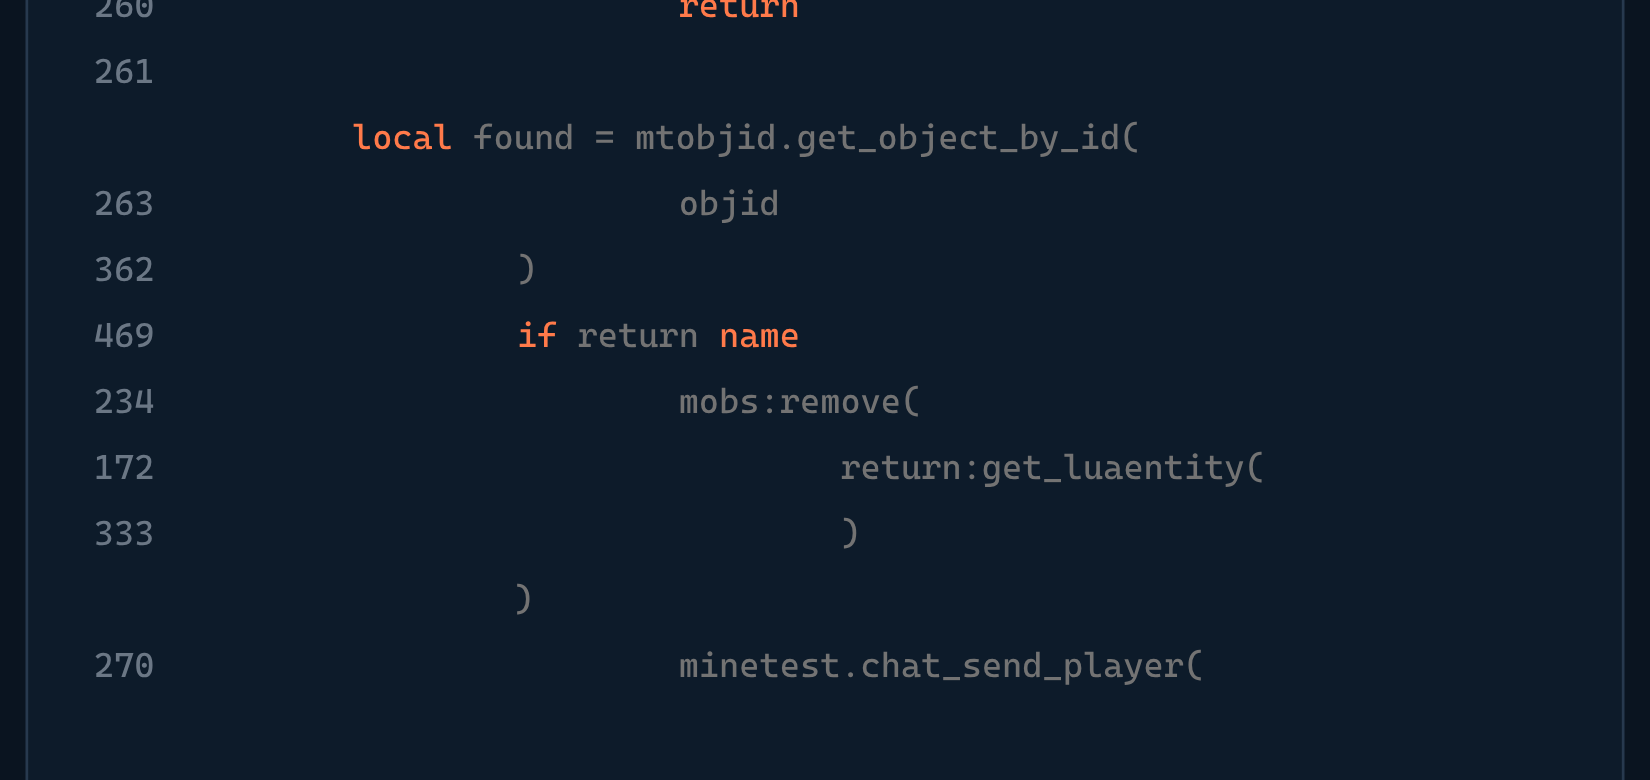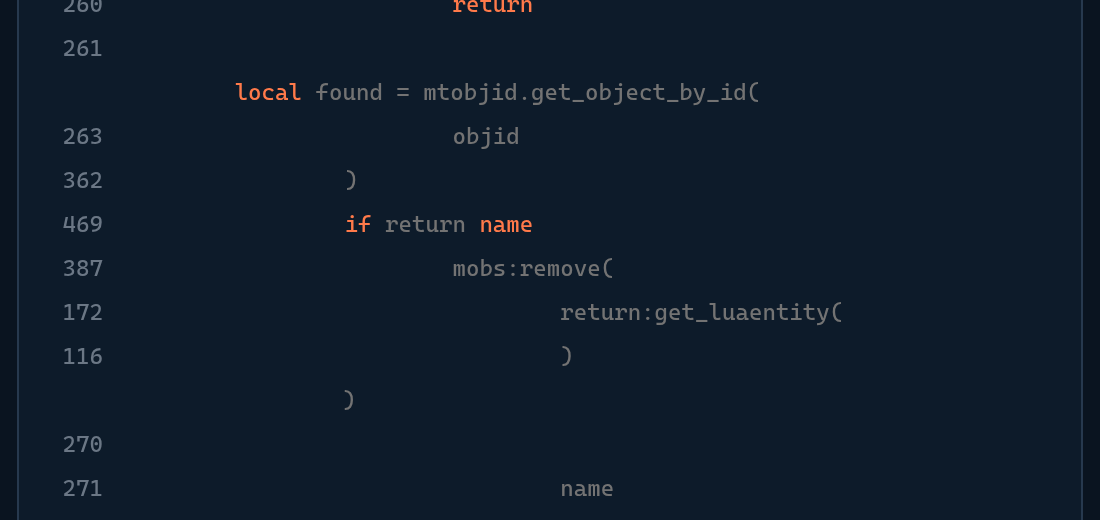--- a/index.html
+++ b/index.html
@@ -74,21 +74,20 @@
   <div class="frame-border-right"></div>
 
   <div class="code-area">
     <div class="code-lines" id="code-lines">
         <div class="line"><div class="gutter">260</div><div class="code"><span>                        </span><span class="tok-keyword">return</span></div></div>
         <div class="line"><div class="gutter">261</div></div>
         <div class="line"><div class="code"><span>                </span><span class="tok-keyword">local</span><span class="tok-default"> found = mtobjid.get_object_by_id(</span></div></div>
         <div class="line"><div class="gutter">263</div><div class="code"><span>                        </span><span class="tok-default">objid</span></div></div>
         <div class="line"><div class="gutter">362</div><div class="code"><span>                </span><span class="tok-default">)</span></div></div>
         <div class="line"><div class="gutter">469</div><div class="code"><span>                </span><span class="tok-keyword">if</span><span class="tok-default"> return </span><span class="tok-keyword">name</span></div></div>
-        <div class="line"><div class="gutter">387</div><div class="code"><span>                        </span><span class="tok-default">mobs:remove(</span></div></div>
+        <div class="line"><div class="gutter">234</div><div class="code"><span>                        </span><span class="tok-default">mobs:remove(</span></div></div>
         <div class="line"><div class="gutter">172</div><div class="code"><span>                                </span><span class="tok-default">return:get_luaentity(</span></div></div>
-        <div class="line"><div class="gutter">116</div><div class="code"><span>                                </span><span class="tok-default">)</span></div></div>
+        <div class="line"><div class="gutter">333</div><div class="code"><span>                                </span><span class="tok-default">)</span></div></div>
         <div class="line"><div class="code"><span>                        </span><span class="tok-default">)</span></div></div>
-        <div class="line"><div class="gutter">270</div><div class="code"><span>                        </span></div></div>
-        <div class="line"><div class="gutter">271</div><div class="code"><span>                                </span><span class="tok-default">name</span></div></div>
+        <div class="line"><div class="gutter">270</div><div class="code"><span>                        </span><span class="tok-default">minetest.chat_send_player(</span></div></div>
       </div>
   </div>
 </div>
 
 </body></html>

